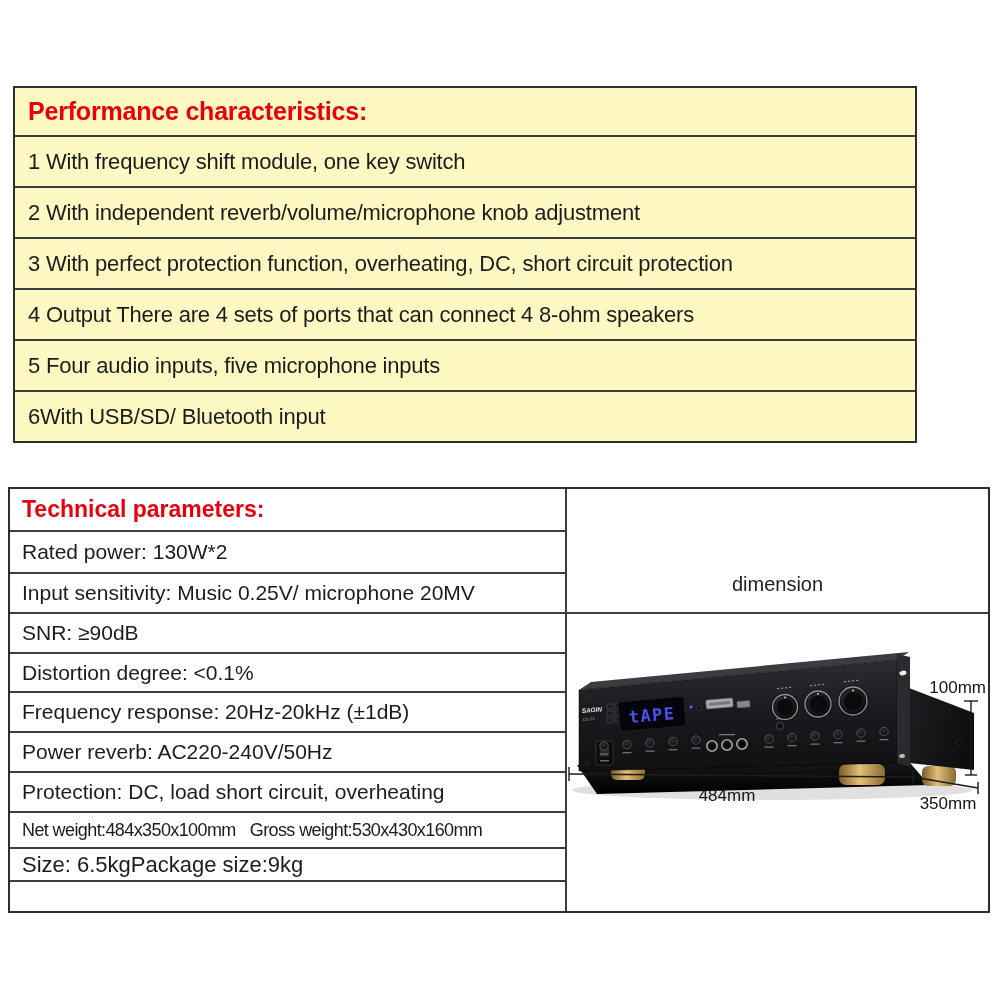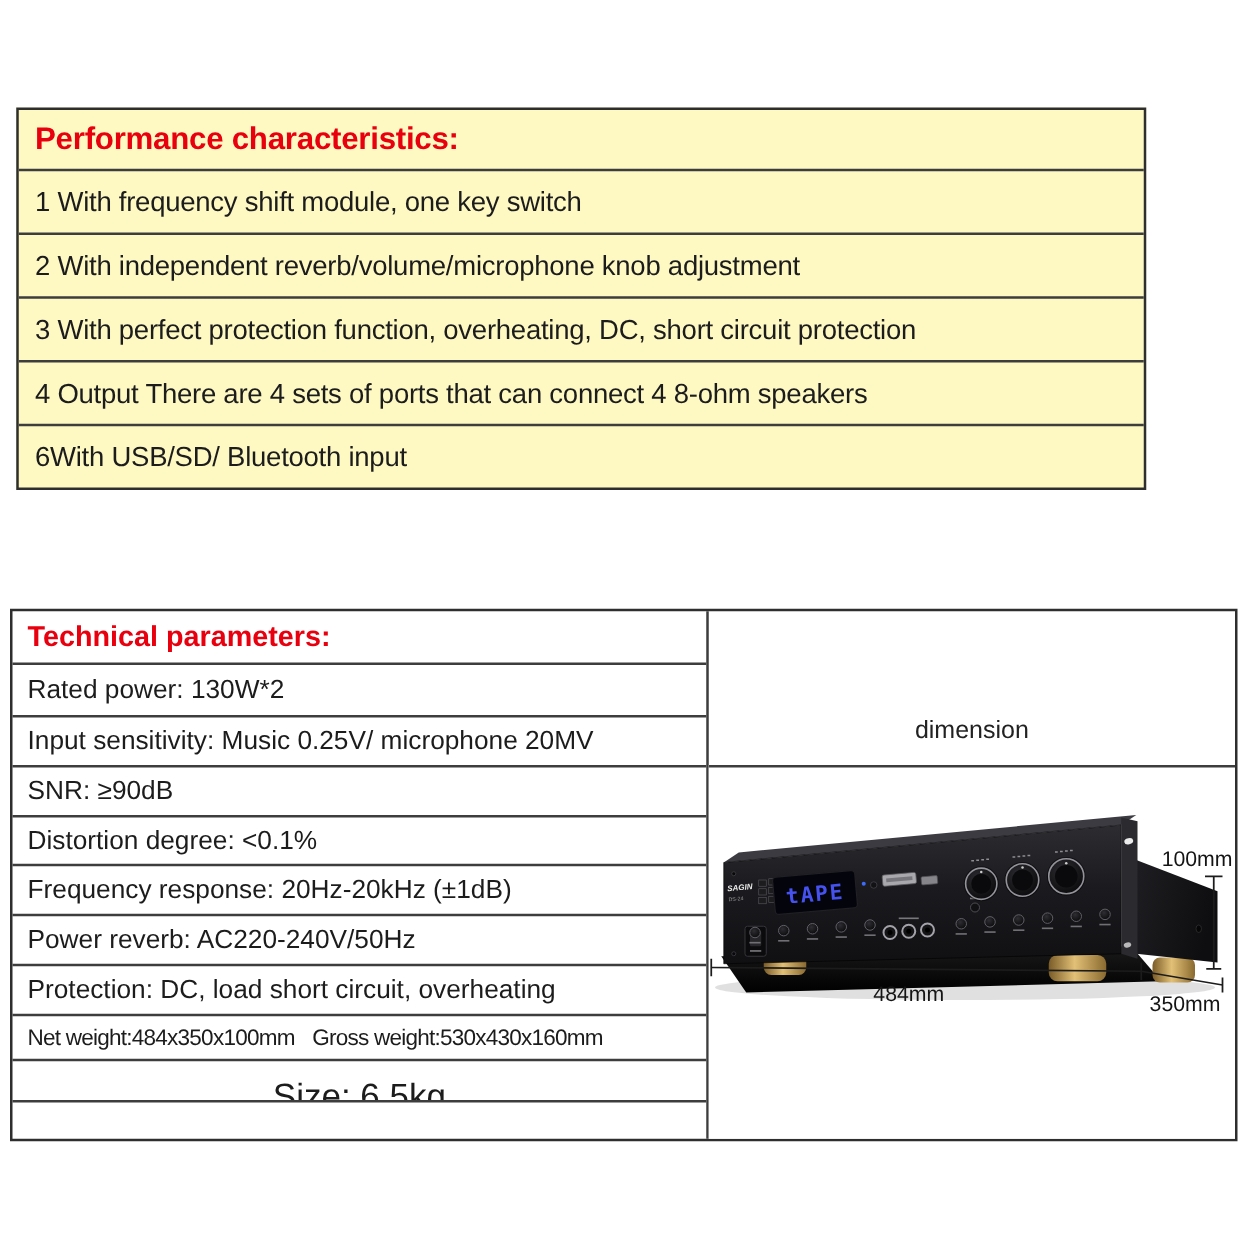--- a/index.html
+++ b/index.html
@@ -33,21 +33,21 @@
   .trow{
     box-sizing:border-box;display:flex;align-items:center;padding:12px 12px;
     font-size:21px;border-top:2px solid #3d3d3d;white-space:nowrap;overflow:hidden;
   }
   .trow.title{height:41px;border-top:none;font-weight:bold;font-size:23px;color:#e8000f;}
   .trow.r1{height:42px;}
   .trow.r2,.trow.r3,.trow.r5,.trow.r6,.trow.r7{height:40px;}
   .trow.r4{height:39px;}
   .trow.weights{height:36px;font-size:18px;letter-spacing:-0.6px;}
   .trow.weights .gross{margin-left:14px;}
-  .trow.sizes{height:33px;font-size:28px;flex-direction:column;}
+  .trow.sizes{height:33px;font-size:22px;}
   .trow.sizes .package{}
   .trow.empty{flex:1;border-top:2px solid #3d3d3d;}
   .tech-right{flex:1;display:flex;flex-direction:column;min-width:0;}
   .dim-header{
     height:123px;box-sizing:border-box;display:flex;justify-content:center;
     align-items:flex-end;padding-bottom:16px;font-size:20px;color:#222;
   }
   .dim-image{
     flex:1;border-top:2px solid #3d3d3d;position:relative;overflow:hidden;background:#fff;
   }
@@ -57,20 +57,21 @@
 <body>
 
 <div>
 
   <section class="perf">
     <div class="prow title">Performance characteristics:</div>
     <div class="prow">1 With frequency shift module, one key switch</div>
     <div class="prow">2 With independent reverb/volume/microphone knob adjustment</div>
     <div class="prow">3 With perfect protection function, overheating, DC, short circuit protection</div>
     <div class="prow">4 Output There are 4 sets of ports that can connect 4 8-ohm speakers</div>
+    <div class="prow">5 Four audio inputs, five microphone inputs</div>
     <div class="prow">6With USB/SD/ Bluetooth input</div>
   </section>
 
   <section class="tech">
     <div class="tech-left">
       <div class="trow title">Technical parameters:</div>
       <div class="trow r1">Rated power: 130W*2</div>
       <div class="trow r2">Input sensitivity: Music 0.25V/ microphone 20MV</div>
       <div class="trow r3">SNR: ≥90dB</div>
       <div class="trow r4">Distortion degree: &lt;0.1%</div>

